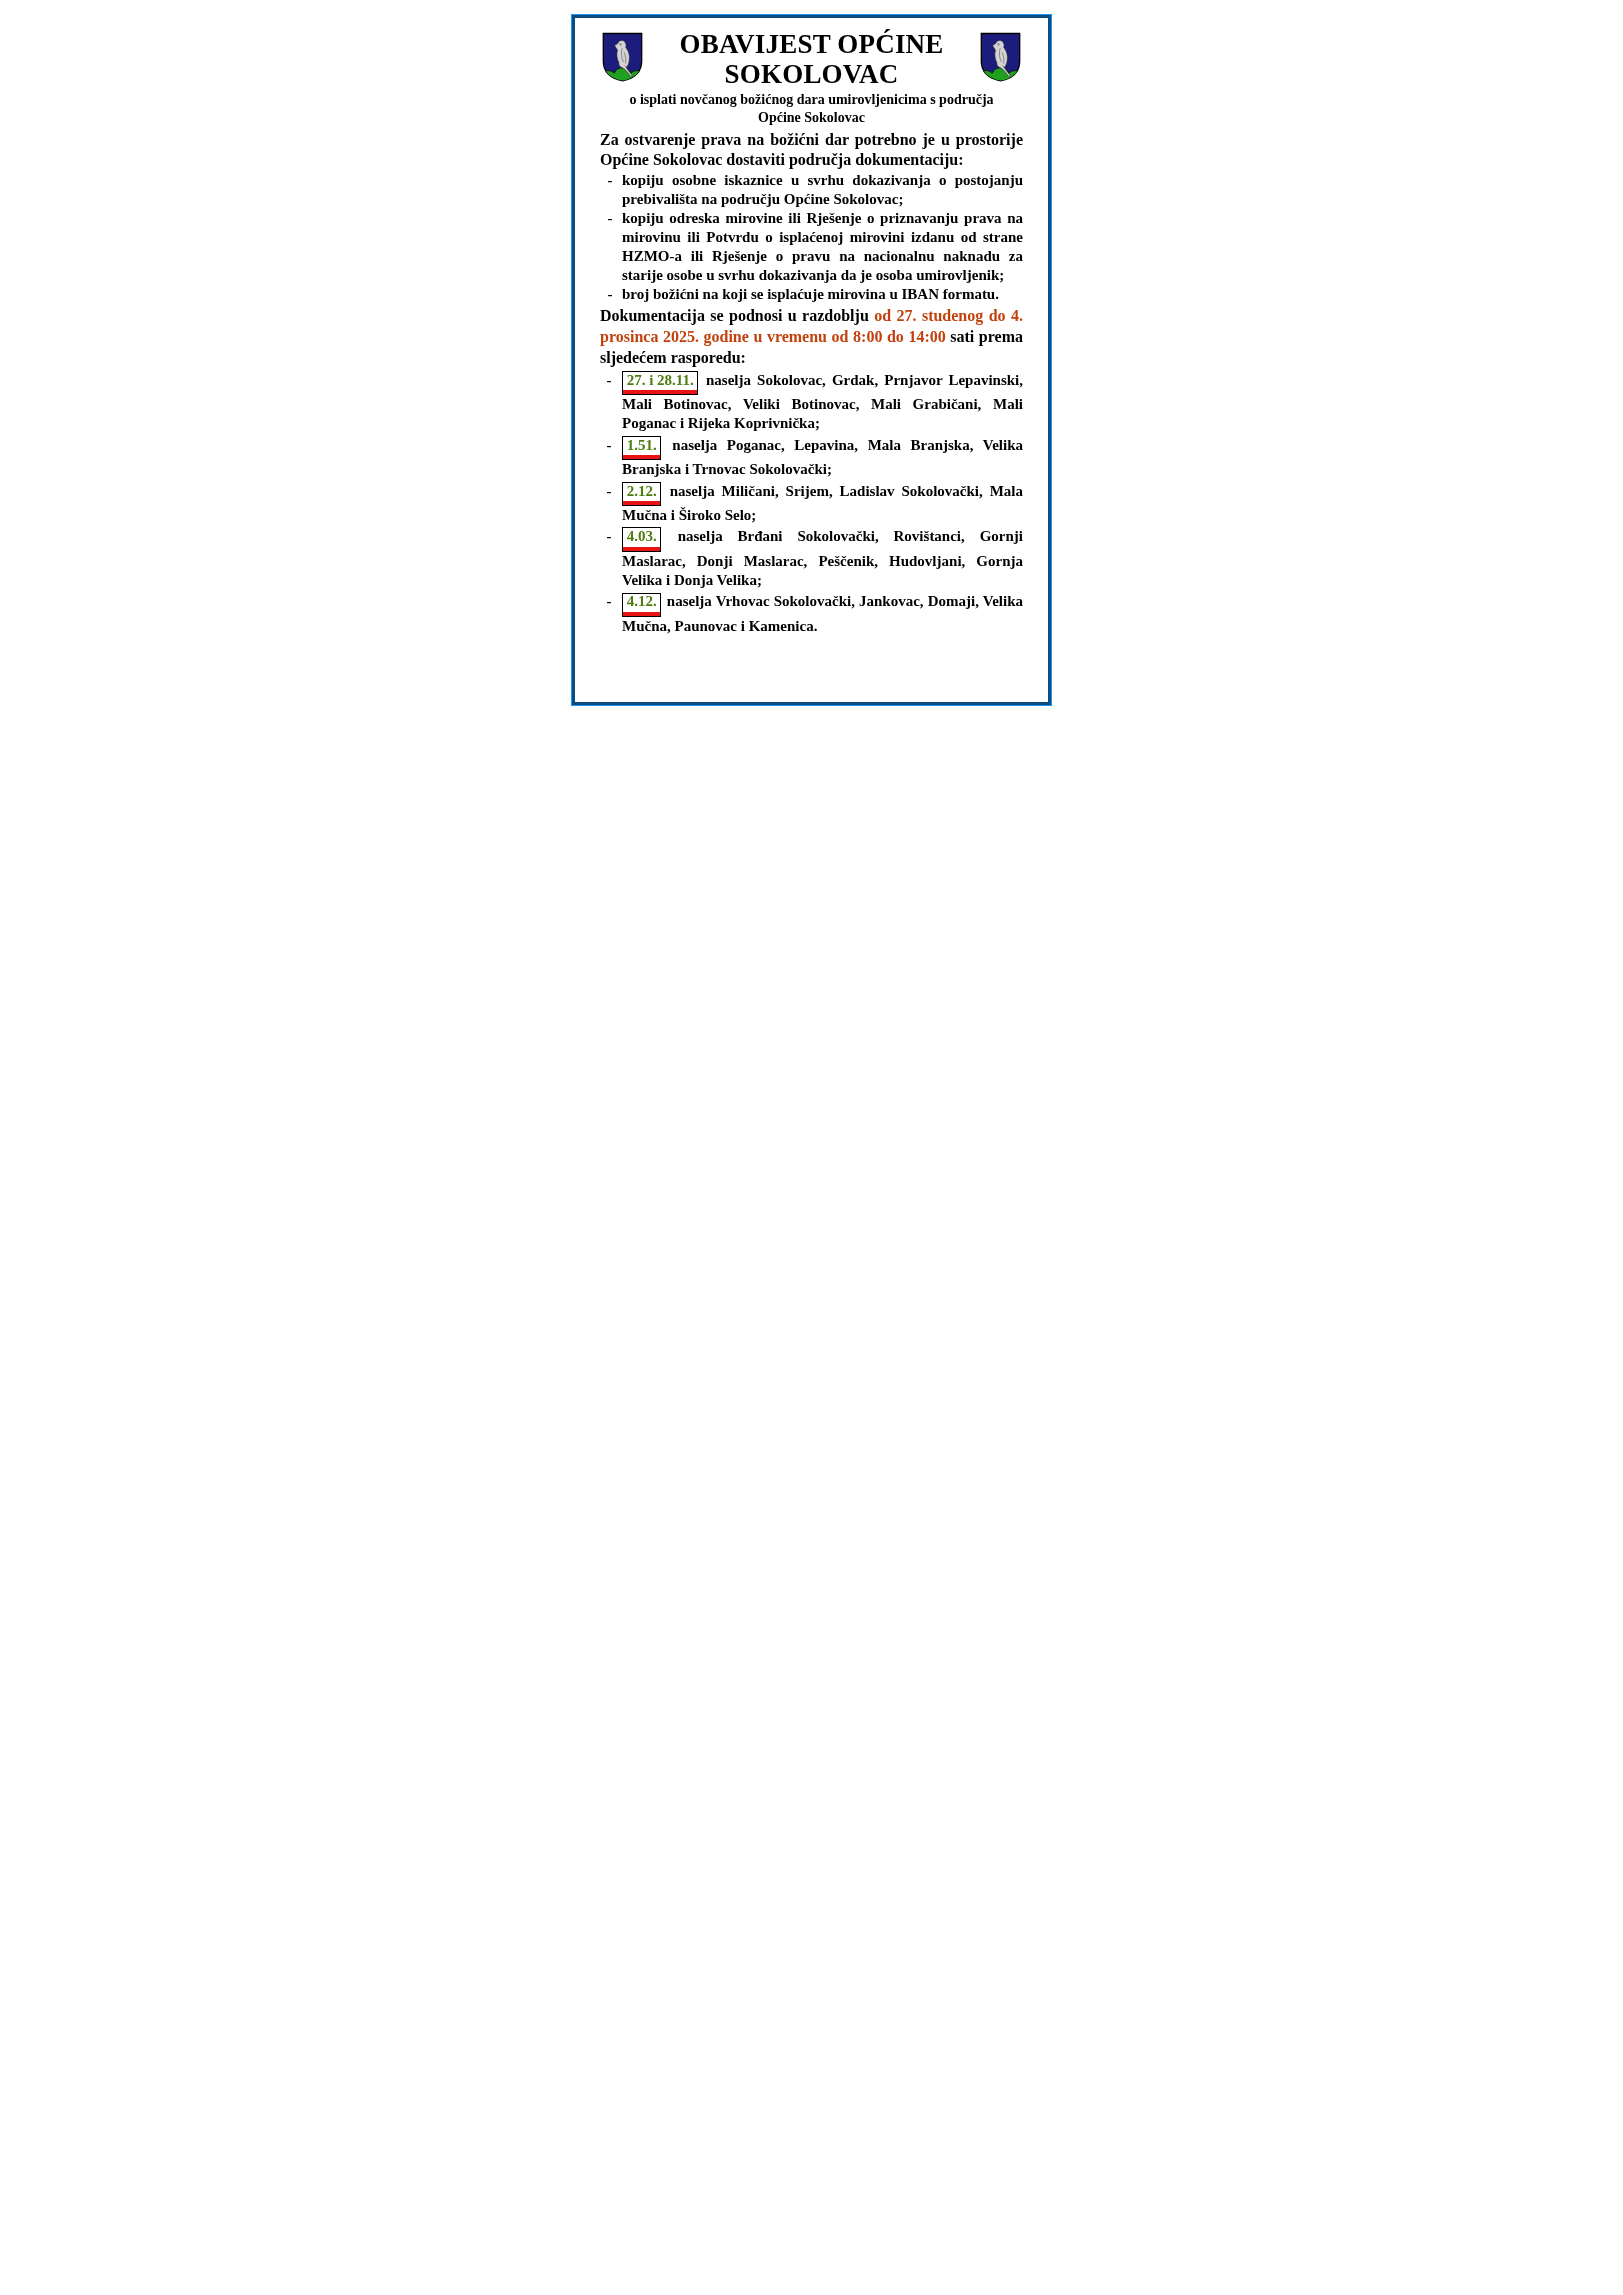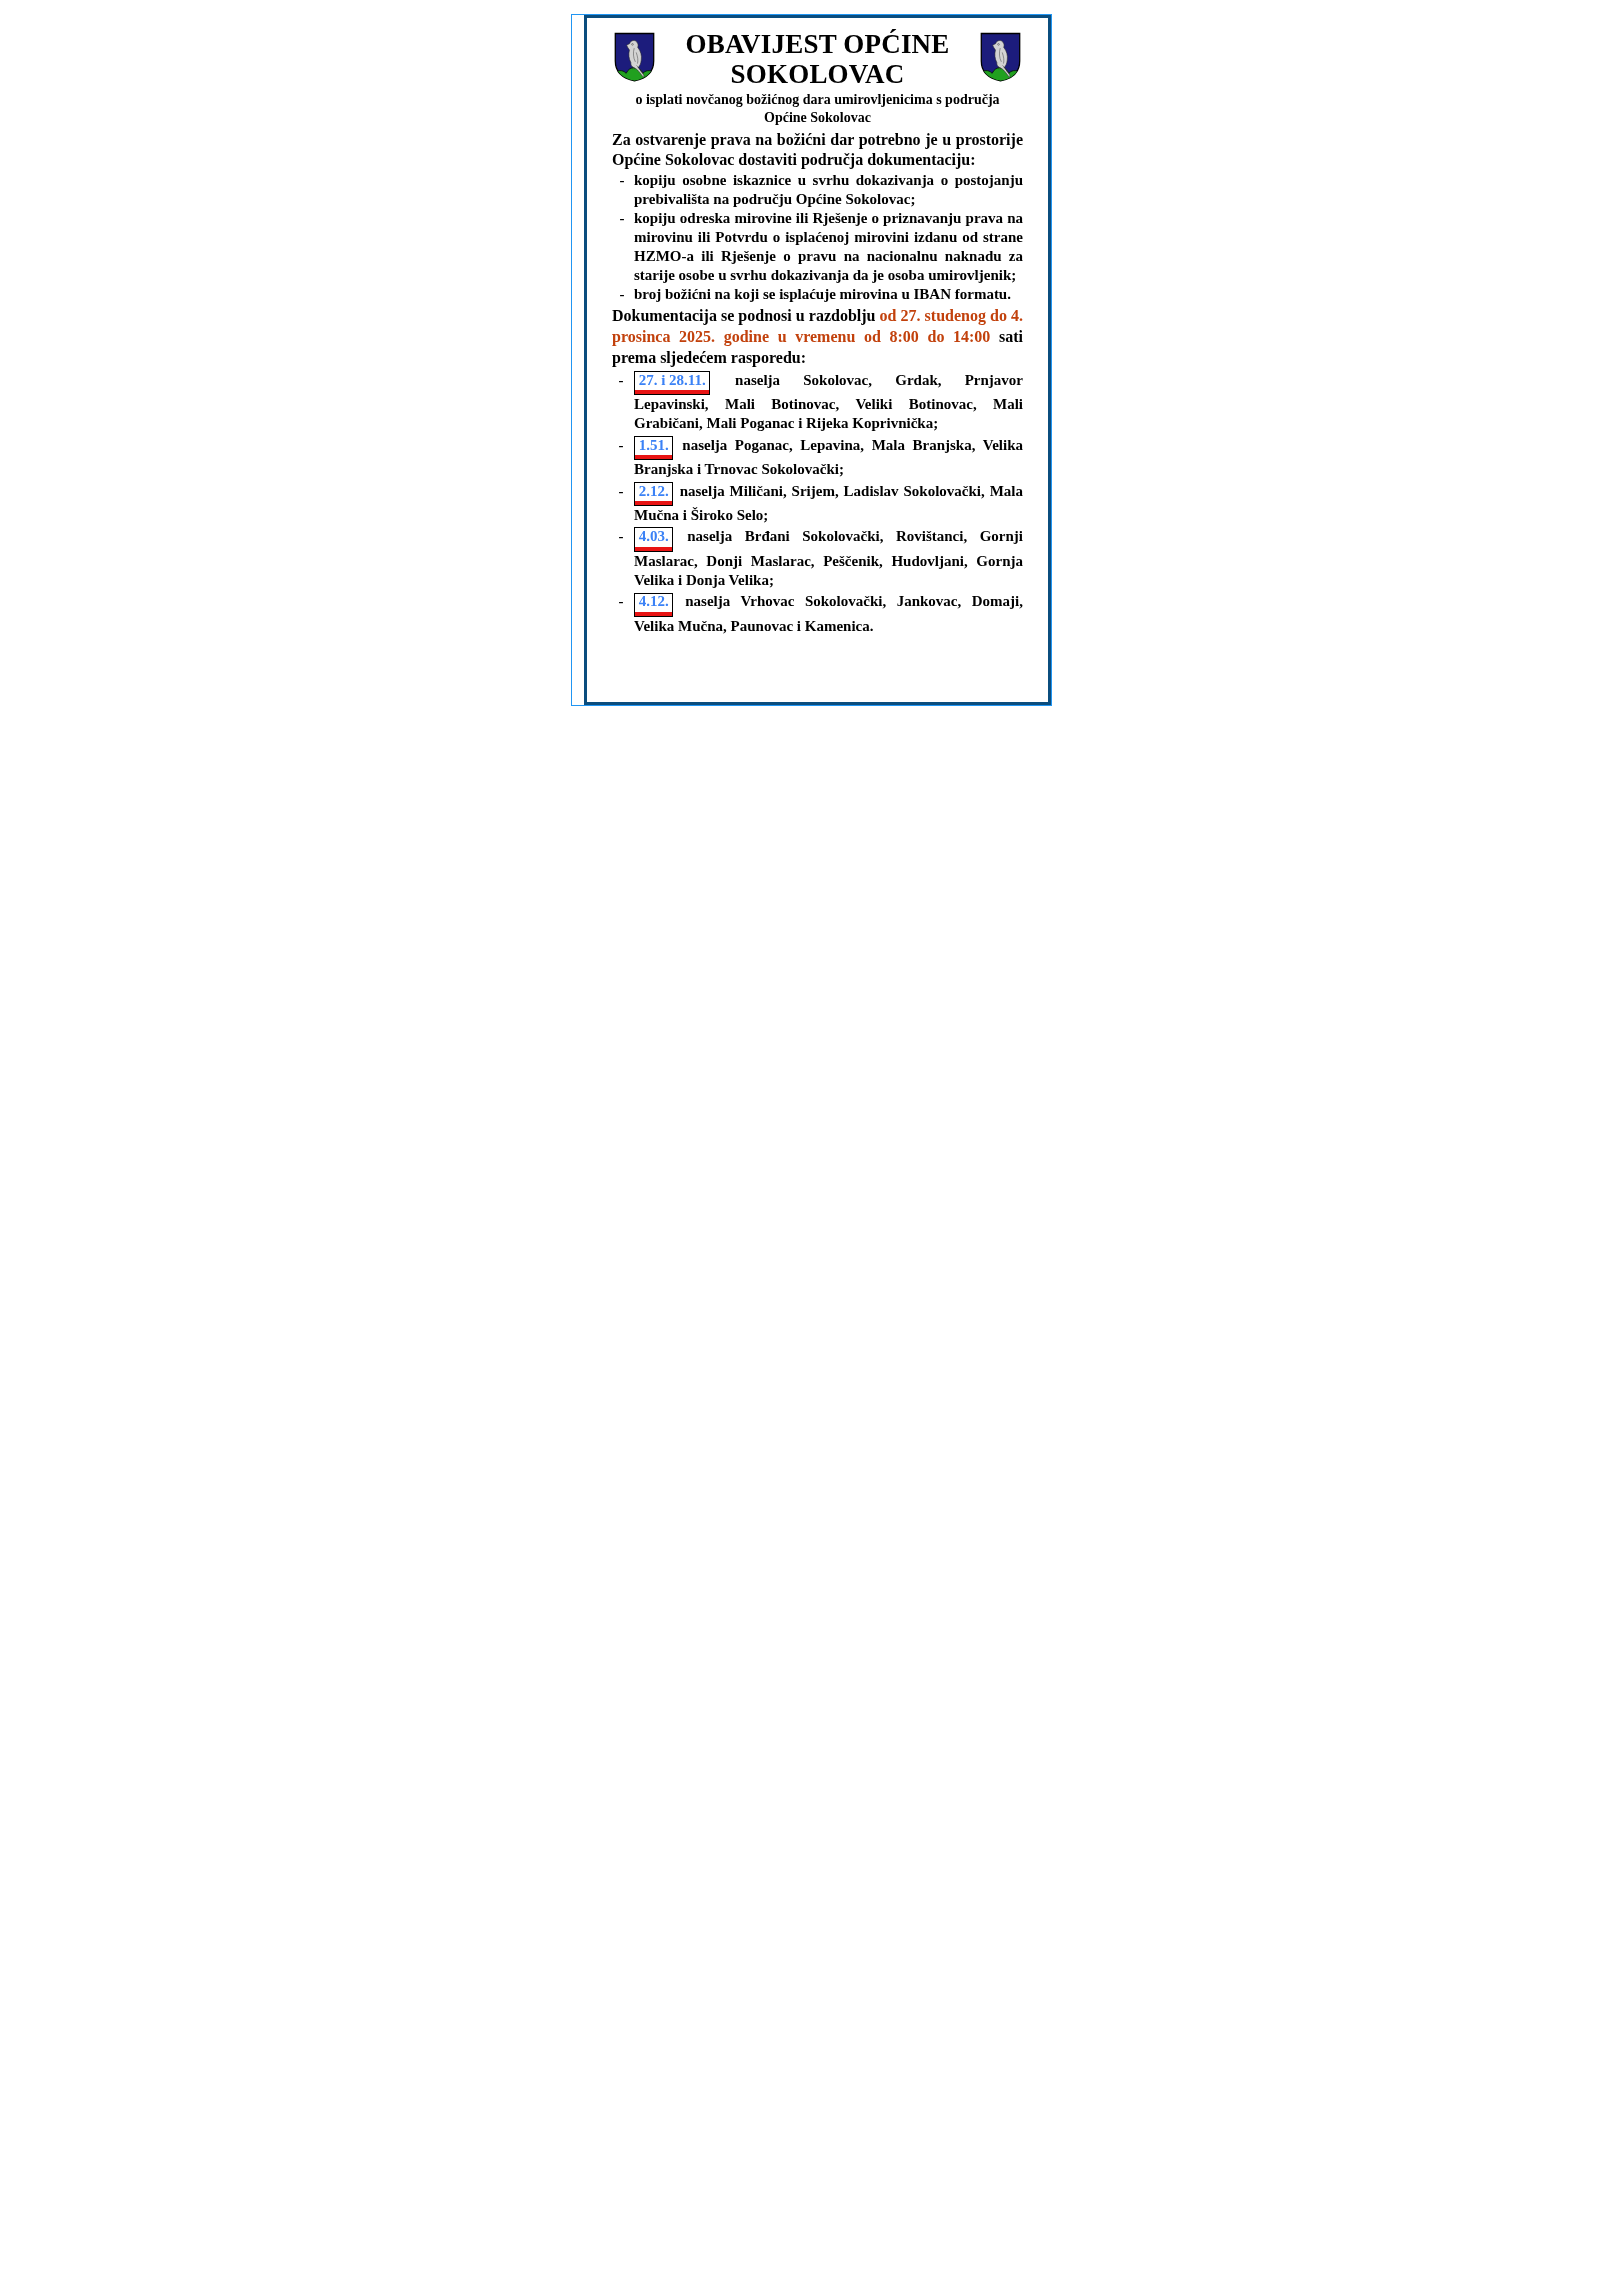--- a/index.html
+++ b/index.html
@@ -1,21 +1,21 @@
 <!DOCTYPE html>
 <html lang="hr" style="font-size:7.4px"><head>
 <meta charset="utf-8">
 <style>
   html,body { margin:0; padding:0; background:#ffffff; }
   .page {
     width:509px; height:720px; margin:0 auto; background:#fff;
     box-sizing:border-box; padding:14px;
     font-family:"Liberation Serif","DejaVu Serif",serif; font-weight:bold; color:#000;
   }
-  .frame { height:100%; box-sizing:border-box; border:1.9px solid #2196f3;padding-left:12px; }
+  .frame { height:100%; box-sizing:border-box; border:1.9px solid #2196f3; }
   .frame-inner { height:100%; box-sizing:border-box; border:3.7px solid #0b4d7e; background:#fff; }
   .content { height:100%; box-sizing:border-box; padding:12px 25px 3.7px; overflow:hidden; }
 
   header { position:relative; text-align:center; }
   .crest { position:absolute; top:0.9px; width:43px; height:52px; }
   .crest.left  { left:0.9px; }
   .crest.right { right:0.9px; }
   h1 { margin:0 auto; font-size:27px; line-height:1.1; max-width:324px; letter-spacing:0.2px; }
   .subtitle { margin:1.9px 0 0; font-size:14px; line-height:1.24; }
 
@@ -23,21 +23,21 @@
   ul { list-style:none; margin:0; padding:0; }
   .doclist { margin-top:0.9px; }
   .doclist li { position:relative; font-size:15px; line-height:1.27; text-align:justify; padding-left:22px; }
   .doclist .marker { position:absolute; left:7.4px; }
   .period { font-size:16px; line-height:1.3; text-align:justify; margin:1.9px 0 0; }
   .red { color:#c2410c; }
   .schedule { margin-top:0.9px; }
   .schedule li { position:relative; font-size:15px; line-height:1.3; text-align:justify; padding-left:22px; margin-top:1.9px; }
   .schedule .marker { position:absolute; left:6.5px; }
   .datebox { display:inline-block; border:0.9px solid #000; line-height:1; margin-right:1.4px; vertical-align:baseline; }
-  .datebox .date { display:inline-block; color:#3b82f6; padding:0.9px 3.7px 2.3px; border-bottom:4.6px solid #e81414; }
+  .datebox .date { display:inline-block; color:#4d7c0f; padding:0.9px 3.7px 2.3px; border-bottom:4.6px solid #e81414; }
 </style>
 </head>
 <body>
 
 <div class="page">
   <div class="frame">
     <div class="frame-inner">
       <div class="content">
 
         <header>

